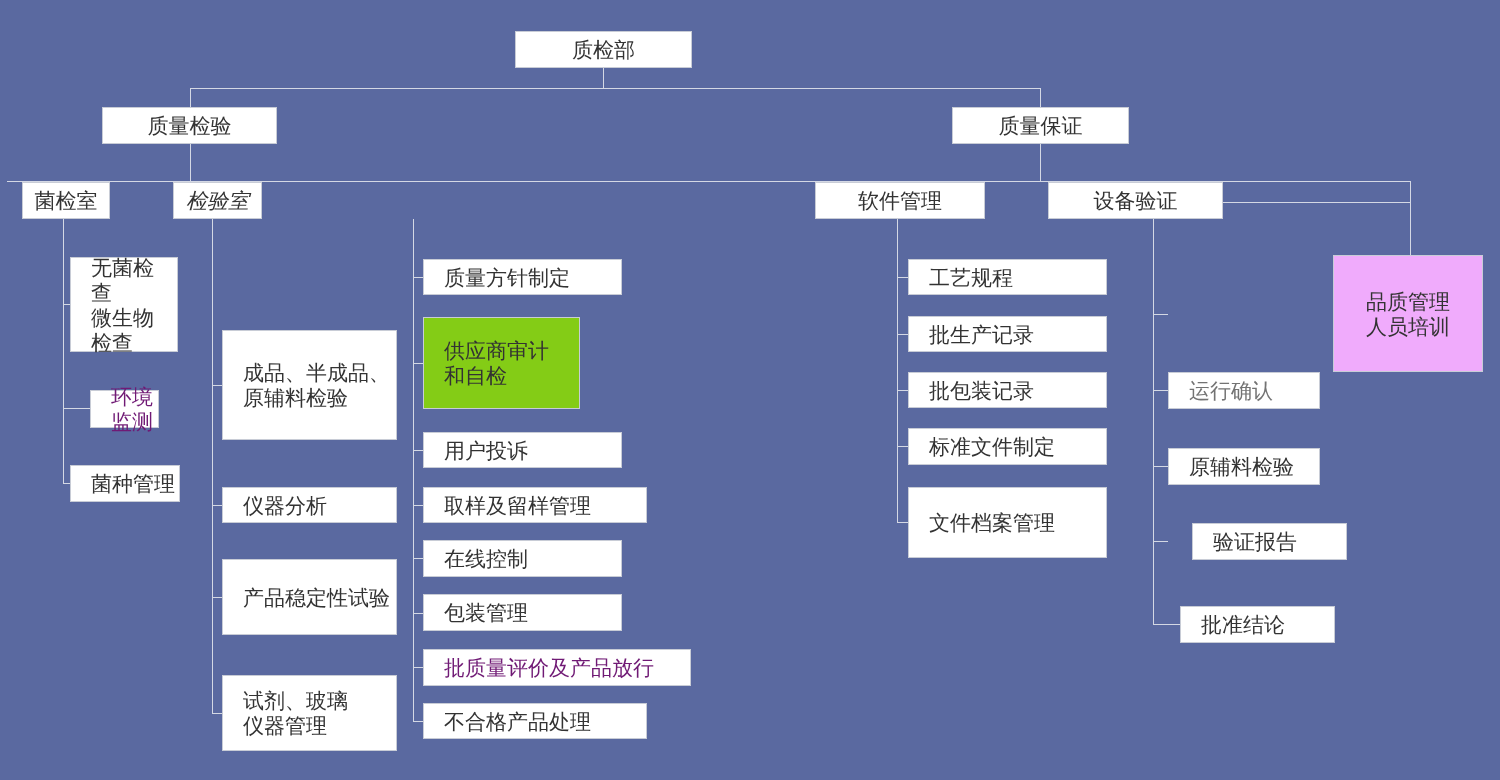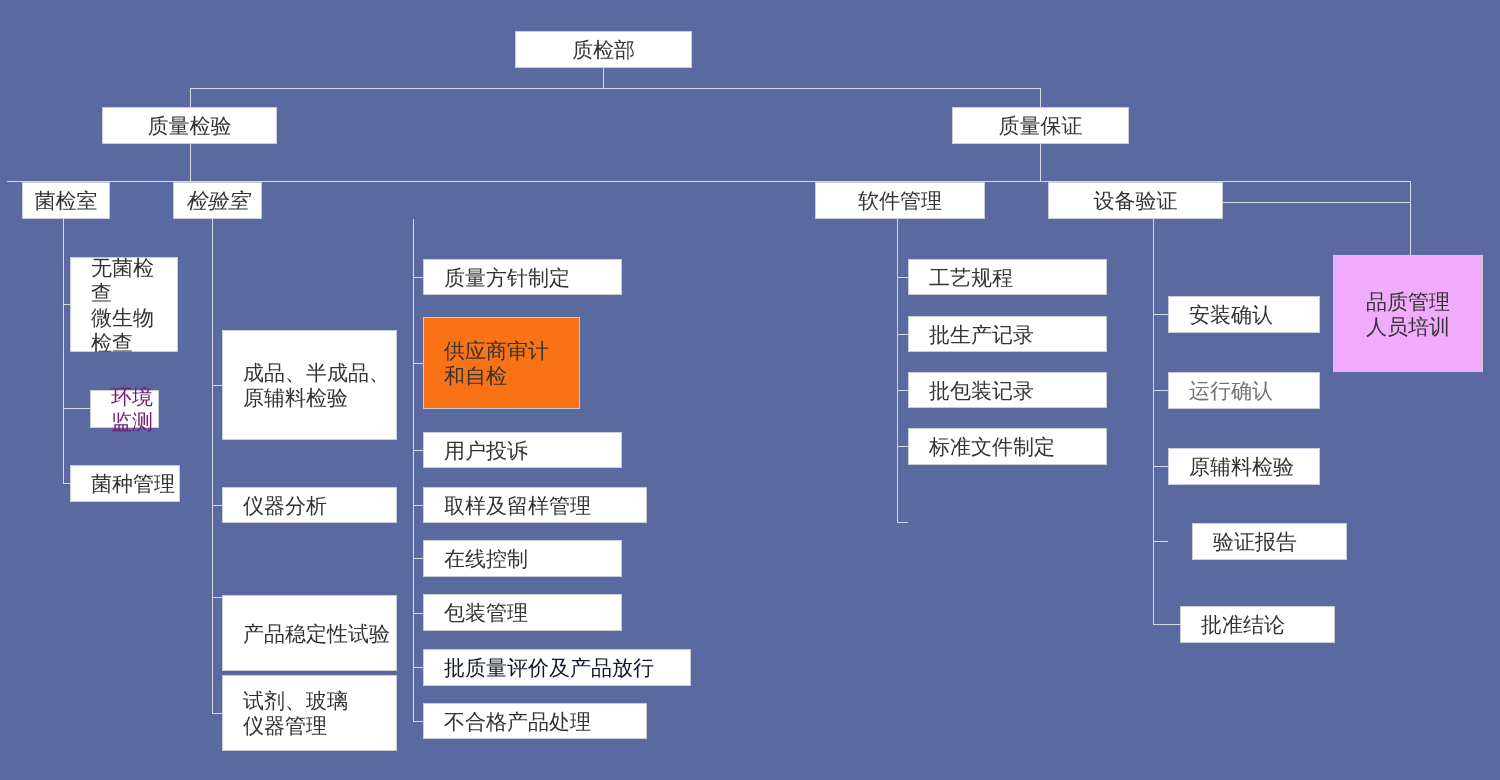--- a/index.html
+++ b/index.html
@@ -61,36 +61,36 @@
     <div class="node center" style="left: 173px; top: 182px; width: 89px; height: 37px; background: rgb(255, 255, 255); border: 1px solid rgb(200, 204, 214); color: rgb(51, 51, 51); font-style: italic;"><span>检验室</span></div>
     <div class="node center" style="left: 815px; top: 182px; width: 170px; height: 37px; background: rgb(255, 255, 255); border: 1px solid rgb(200, 204, 214); color: rgb(51, 51, 51);"><span>软件管理</span></div>
     <div class="node center" style="left: 1048px; top: 182px; width: 175px; height: 37px; background: rgb(255, 255, 255); border: 1px solid rgb(200, 204, 214); color: rgb(51, 51, 51);"><span>设备验证</span></div>
     <div class="node left" style="left: 70px; top: 257px; width: 108px; height: 95px; background: rgb(255, 255, 255); border: 1px solid rgb(200, 204, 214); color: rgb(51, 51, 51);"><span>无菌检查
 微生物检查</span></div>
     <div class="node left" style="left: 90px; top: 390px; width: 69px; height: 38px; background: rgb(255, 255, 255); border: 1px solid rgb(200, 204, 214); color: #701a75;"><span>环境监测</span></div>
     <div class="node left" style="left: 70px; top: 465px; width: 110px; height: 37px; background: rgb(255, 255, 255); border: 1px solid rgb(200, 204, 214); color: rgb(51, 51, 51);"><span>菌种管理</span></div>
     <div class="node left" style="left: 222px; top: 330px; width: 175px; height: 110px; background: rgb(255, 255, 255); border: 1px solid rgb(200, 204, 214); color: rgb(51, 51, 51);"><span>成品、半成品、
 原辅料检验</span></div>
     <div class="node left" style="left: 222px; top: 487px; width: 175px; height: 36px; background: rgb(255, 255, 255); border: 1px solid rgb(200, 204, 214); color: rgb(51, 51, 51);"><span>仪器分析</span></div>
-    <div class="node left" style="left: 222px; top: 559px; width: 175px; height: 76px; background: rgb(255, 255, 255); border: 1px solid rgb(200, 204, 214); color: rgb(51, 51, 51); margin-top: 36px;"><span>产品稳定性试验</span></div>
+    <div class="node left" style="left: 222px; top: 559px; width: 175px; height: 76px; background: rgb(255, 255, 255); border: 1px solid rgb(200, 204, 214); color: rgb(51, 51, 51);"><span>产品稳定性试验</span></div>
     <div class="node left" style="left: 222px; top: 675px; width: 175px; height: 76px; background: rgb(255, 255, 255); border: 1px solid rgb(200, 204, 214); color: rgb(51, 51, 51);"><span>试剂、玻璃
 仪器管理</span></div>
     <div class="node left" style="left: 423px; top: 259px; width: 199px; height: 36px; background: rgb(255, 255, 255); border: 1px solid rgb(200, 204, 214); color: rgb(51, 51, 51);"><span>质量方针制定</span></div>
-    <div class="node left" style="left: 423px; top: 317px; width: 157px; height: 92px; background: #f97316; border: 1px solid rgb(200, 204, 214); color: rgb(51, 51, 51);"><span>供应商审计
+    <div class="node left" style="left: 423px; top: 317px; width: 157px; height: 92px; background: #84cc16; border: 1px solid rgb(200, 204, 214); color: rgb(51, 51, 51);"><span>供应商审计
 和自检</span></div>
     <div class="node left" style="left: 423px; top: 432px; width: 199px; height: 36px; background: rgb(255, 255, 255); border: 1px solid rgb(200, 204, 214); color: rgb(51, 51, 51);"><span>用户投诉</span></div>
     <div class="node left" style="left: 423px; top: 487px; width: 224px; height: 36px; background: rgb(255, 255, 255); border: 1px solid rgb(200, 204, 214); color: rgb(51, 51, 51);"><span>取样及留样管理</span></div>
     <div class="node left" style="left: 423px; top: 540px; width: 199px; height: 37px; background: rgb(255, 255, 255); border: 1px solid rgb(200, 204, 214); color: rgb(51, 51, 51);"><span>在线控制</span></div>
     <div class="node left" style="left: 423px; top: 594px; width: 199px; height: 37px; background: rgb(255, 255, 255); border: 1px solid rgb(200, 204, 214); color: rgb(51, 51, 51);"><span>包装管理</span></div>
-    <div class="node left" style="left: 423px; top: 649px; width: 268px; height: 37px; background: rgb(255, 255, 255); border: 1px solid rgb(200, 204, 214); color: #0f172a;"><span>批质量评价及产品放行</span></div>
+    <div class="node left" style="left: 423px; top: 649px; width: 268px; height: 37px; background: rgb(255, 255, 255); border: 1px solid rgb(200, 204, 214); color: #701a75;"><span>批质量评价及产品放行</span></div>
     <div class="node left" style="left: 423px; top: 703px; width: 224px; height: 36px; background: rgb(255, 255, 255); border: 1px solid rgb(200, 204, 214); color: rgb(51, 51, 51);"><span>不合格产品处理</span></div>
     <div class="node left" style="left: 908px; top: 259px; width: 199px; height: 36px; background: rgb(255, 255, 255); border: 1px solid rgb(200, 204, 214); color: rgb(51, 51, 51);"><span>工艺规程</span></div>
     <div class="node left" style="left: 908px; top: 316px; width: 199px; height: 36px; background: rgb(255, 255, 255); border: 1px solid rgb(200, 204, 214); color: rgb(51, 51, 51);"><span>批生产记录</span></div>
     <div class="node left" style="left: 908px; top: 372px; width: 199px; height: 36px; background: rgb(255, 255, 255); border: 1px solid rgb(200, 204, 214); color: rgb(51, 51, 51);"><span>批包装记录</span></div>
     <div class="node left" style="left: 908px; top: 428px; width: 199px; height: 37px; background: rgb(255, 255, 255); border: 1px solid rgb(200, 204, 214); color: rgb(51, 51, 51);"><span>标准文件制定</span></div>
-    <div class="node left" style="left: 1168px; top: 296px; width: 152px; height: 37px; background: rgb(255, 255, 255); border: 1px solid rgb(200, 204, 214); color: rgb(51, 51, 51);"><span>安装确认</span></div>
+    <div class="node left" style="left: 908px; top: 487px; width: 199px; height: 71px; background: rgb(255, 255, 255); border: 1px solid rgb(200, 204, 214); color: rgb(51, 51, 51);"><span>文件档案管理</span></div>
     <div class="node left" style="left: 1168px; top: 372px; width: 152px; height: 37px; background: rgb(255, 255, 255); border: 1px solid rgb(200, 204, 214); color: #737373;"><span>运行确认</span></div>
     <div class="node left" style="left: 1168px; top: 448px; width: 152px; height: 37px; background: rgb(255, 255, 255); border: 1px solid rgb(200, 204, 214); color: rgb(51, 51, 51);"><span>原辅料检验</span></div>
     <div class="node left" style="left: 1168px; top: 523px; width: 155px; height: 37px; background: rgb(255, 255, 255); border: 1px solid rgb(200, 204, 214); color: rgb(51, 51, 51); margin-left: 24px;"><span>验证报告</span></div>
     <div class="node left" style="left: 1180px; top: 606px; width: 155px; height: 37px; background: rgb(255, 255, 255); border: 1px solid rgb(200, 204, 214); color: rgb(51, 51, 51);"><span>批准结论</span></div>
     <div class="node center" style="left: 1333px; top: 255px; width: 150px; height: 117px; background: #f0abfc; border: 1px solid rgb(200, 204, 214); color: rgb(51, 51, 51);"><span>品质管理
 人员培训</span></div>
   </div>
 
 </body></html>

